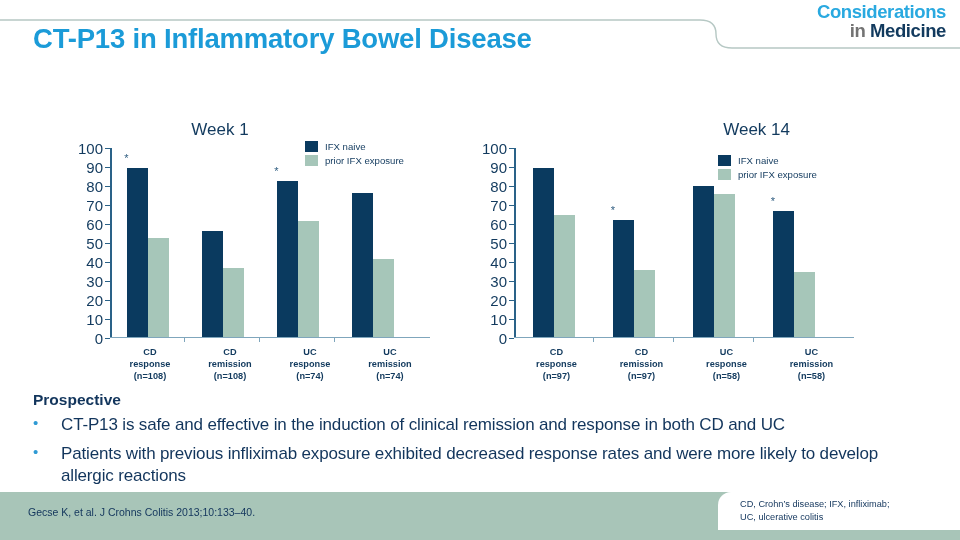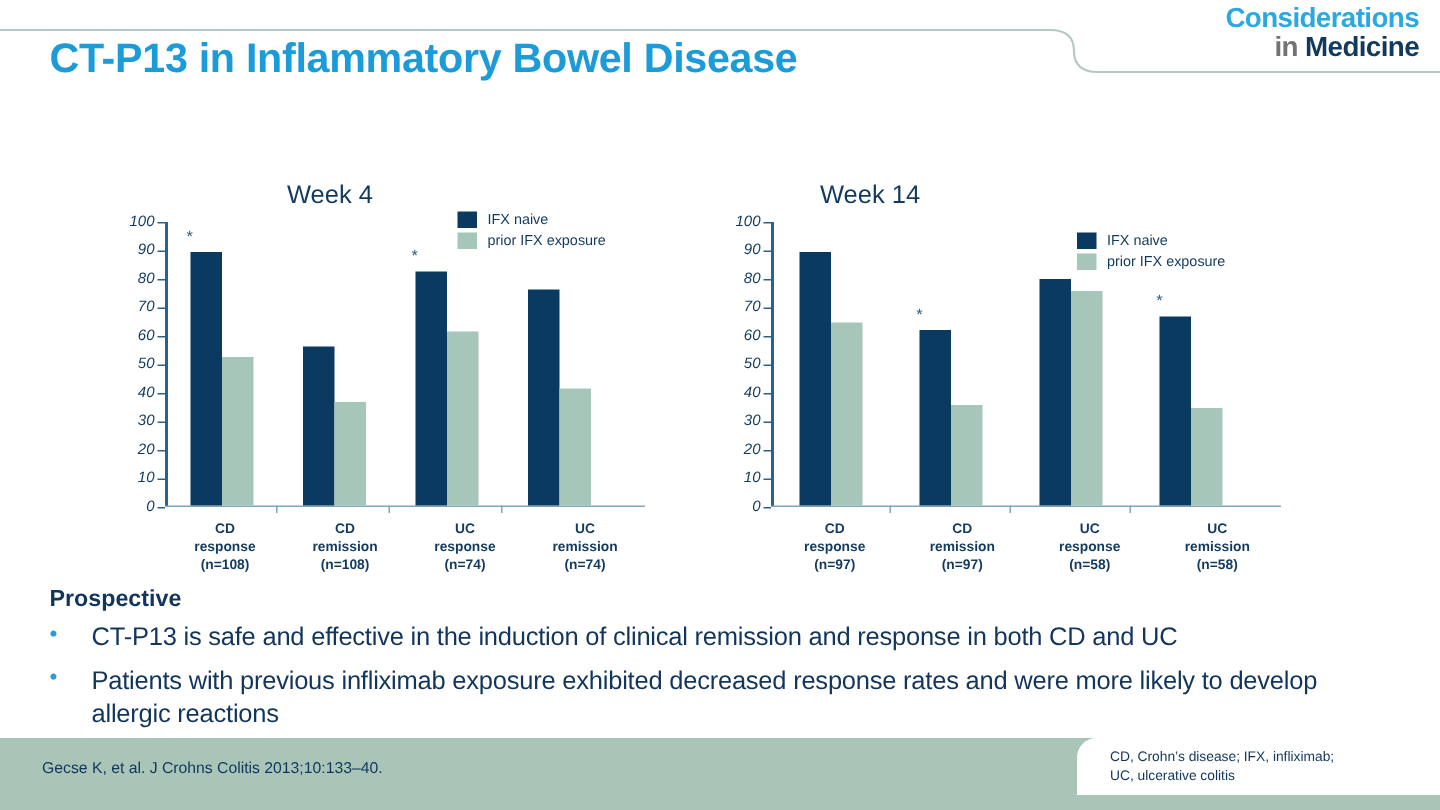--- a/index.html
+++ b/index.html
@@ -43,36 +43,36 @@
 
   
   .chart{position:absolute;top:120px;height:270px;}
   .chart-left{left:60px;width:400px;}
   .chart-right{left:460px;width:420px;}
   .chart-title{
     position:absolute;top:0;width:100%;text-align:center;
     font-size:17px;color:#123a5e;font-weight:normal;
   }
   .chart-title.left-t{left:-40px;}
-  .chart-title.right-t{left:-90px;}
+  .chart-title.right-t{left:-90px;text-align:right;}
 
   .plot{position:absolute;}
   .plot-left{left:50px;top:28px;width:300px;height:190px;}
   .plot-right{left:54px;top:28px;width:320px;height:190px;}
 
   .axis-v{
     position:absolute;left:0;top:0;bottom:0;width:1.5px;background:#2a6288;
   }
   .axis-h{
     position:absolute;left:0;right:-20px;bottom:0;height:1.5px;background:#7fa6bc;
   }
   .ytick{
     position:absolute;right:100%;transform:translateY(-50%);
-    font-size:10px;color:#123a5e;text-align:right;
-    padding-right:7px;white-space:nowrap;font-style:italic;
+    font-size:15px;color:#123a5e;text-align:right;
+    padding-right:7px;white-space:nowrap;
   }
   .ytickmark{
     position:absolute;left:-5px;width:5px;height:1.2px;background:#2a6288;
   }
 
   .bars{position:absolute;left:0;right:0;bottom:1.5px;top:0;display:flex;}
   .group{flex:1;position:relative;display:flex;align-items:flex-end;justify-content:center;}
   .bar{width:21px;}
   .bar.navy{background:#0a3a5f;}
   .bar.sage{background:#a6c6b9;}
@@ -137,21 +137,21 @@
   </svg>
 
   <div class="logo">
     <span class="logo-l1">Considerations</span>
     <span class="logo-l2"><span class="logo-in">in </span><span class="logo-med">Medicine</span></span>
   </div>
 
   <div class="title">CT-P13 in Inflammatory Bowel Disease</div>
 
   <div class="chart chart-left">
-    <div class="chart-title left-t">Week 4</div>
+    <div class="chart-title left-t">Week 1</div>
     <div class="plot plot-left">
       <div class="axis-v"></div>
       <div class="axis-h"></div>
       <div class="yticks-holder" id="yticks-0">
           <div class="ytick" style="top: 0px;">100</div>
           <div class="ytickmark" style="top: 0px;"></div>
           <div class="ytick" style="top: 19px;">90</div>
           <div class="ytickmark" style="top: 19px;"></div>
           <div class="ytick" style="top: 38px;">80</div>
           <div class="ytickmark" style="top: 38px;"></div>

